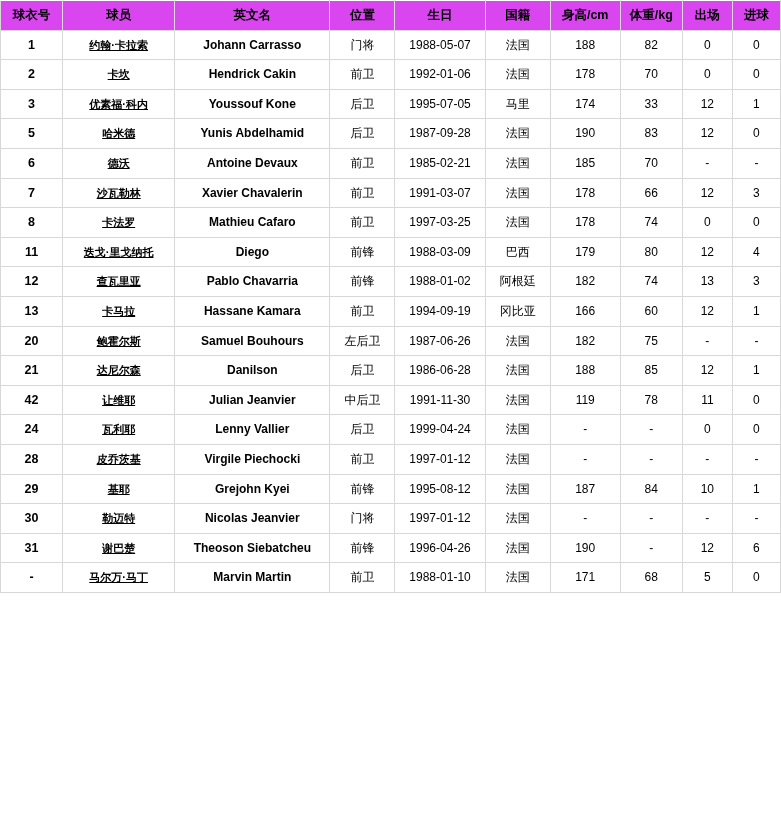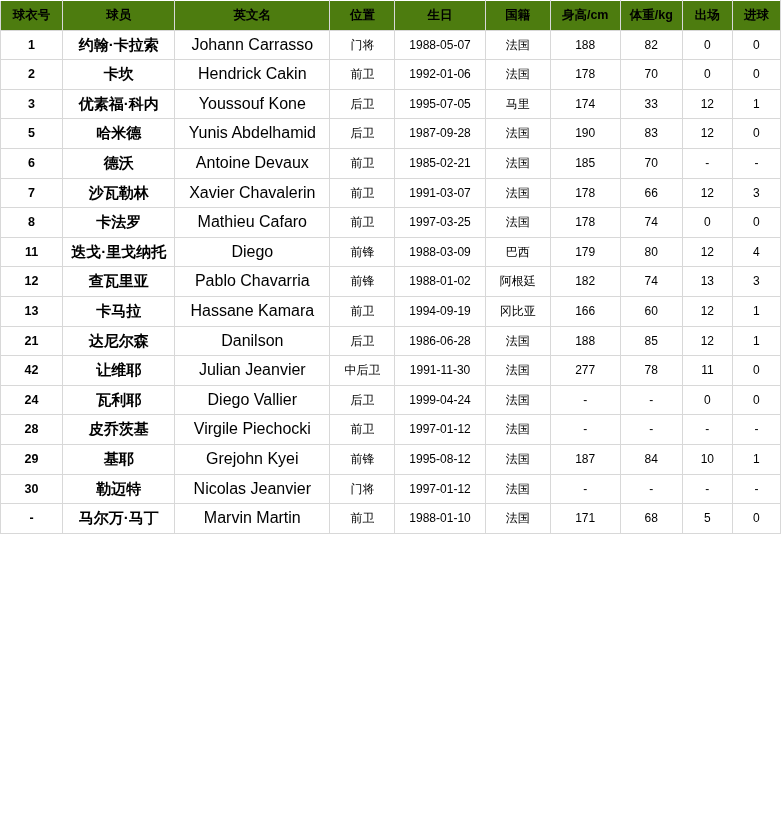--- a/index.html
+++ b/index.html
@@ -25,43 +25,45 @@
     border: 1px solid #d8d8d8;
     padding: 0;
     height: 28.6px;
     line-height: 28.6px;
     text-align: center;
     vertical-align: middle;
     overflow: hidden;
     white-space: nowrap;
   }
   table.roster thead th {
-    background: #4d7c0f;
+    background: #d946ef;
     font-weight: bold;
     font-size: 12.5px;
     border-top: 1px solid #ffffff;
     border-bottom: 1px solid #d8d8d8;
   }
   table.roster tbody td {
     background: #ffffff;
   }
   td.col-num, td.col-name, td.col-en {
     font-weight: bold;
   }
   td.col-en {
     font-weight: normal;
   }
   td.col-num {
     font-size: 12.5px;
   }
   td.col-name {
-    font-size: 15px;
+    font-size: 11px;
+    text-decoration: underline;
   }
   td.col-en {
-    font-size: 16px;
+    font-size: 12px;
+    font-weight: bold;
   }
   td.col-pos, td.col-birth, td.col-nat {
     font-size: 12px;
   }
   td.col-h, td.col-w, td.col-apps, td.col-goals {
     font-size: 12px;
   }
   tbody tr td.col-name,
   tbody tr td.col-num {
     font-weight: bold;
@@ -222,47 +224,59 @@
         <td class="col-en">Hassane Kamara</td>
         <td class="col-pos">前卫</td>
         <td class="col-birth">1994-09-19</td>
         <td class="col-nat">冈比亚</td>
         <td class="col-h">166</td>
         <td class="col-w">60</td>
         <td class="col-apps">12</td>
         <td class="col-goals">1</td>
       </tr>
       <tr>
+        <td class="col-num">20</td>
+        <td class="col-name">鲍霍尔斯</td>
+        <td class="col-en">Samuel Bouhours</td>
+        <td class="col-pos">左后卫</td>
+        <td class="col-birth">1987-06-26</td>
+        <td class="col-nat">法国</td>
+        <td class="col-h">182</td>
+        <td class="col-w">75</td>
+        <td class="col-apps">-</td>
+        <td class="col-goals">-</td>
+      </tr>
+      <tr>
         <td class="col-num">21</td>
         <td class="col-name">达尼尔森</td>
         <td class="col-en">Danilson</td>
         <td class="col-pos">后卫</td>
         <td class="col-birth">1986-06-28</td>
         <td class="col-nat">法国</td>
         <td class="col-h">188</td>
         <td class="col-w">85</td>
         <td class="col-apps">12</td>
         <td class="col-goals">1</td>
       </tr>
       <tr>
         <td class="col-num">42</td>
         <td class="col-name">让维耶</td>
         <td class="col-en">Julian Jeanvier</td>
         <td class="col-pos">中后卫</td>
         <td class="col-birth">1991-11-30</td>
         <td class="col-nat">法国</td>
-        <td class="col-h">277</td>
+        <td class="col-h">119</td>
         <td class="col-w">78</td>
         <td class="col-apps">11</td>
         <td class="col-goals">0</td>
       </tr>
       <tr>
         <td class="col-num">24</td>
         <td class="col-name">瓦利耶</td>
-        <td class="col-en">Diego Vallier</td>
+        <td class="col-en">Lenny Vallier</td>
         <td class="col-pos">后卫</td>
         <td class="col-birth">1999-04-24</td>
         <td class="col-nat">法国</td>
         <td class="col-h">-</td>
         <td class="col-w">-</td>
         <td class="col-apps">0</td>
         <td class="col-goals">0</td>
       </tr>
       <tr>
         <td class="col-num">28</td>
@@ -294,20 +308,32 @@
         <td class="col-en">Nicolas Jeanvier</td>
         <td class="col-pos">门将</td>
         <td class="col-birth">1997-01-12</td>
         <td class="col-nat">法国</td>
         <td class="col-h">-</td>
         <td class="col-w">-</td>
         <td class="col-apps">-</td>
         <td class="col-goals">-</td>
       </tr>
       <tr>
+        <td class="col-num">31</td>
+        <td class="col-name">谢巴楚</td>
+        <td class="col-en">Theoson Siebatcheu</td>
+        <td class="col-pos">前锋</td>
+        <td class="col-birth">1996-04-26</td>
+        <td class="col-nat">法国</td>
+        <td class="col-h">190</td>
+        <td class="col-w">-</td>
+        <td class="col-apps">12</td>
+        <td class="col-goals">6</td>
+      </tr>
+      <tr>
         <td class="col-num">-</td>
         <td class="col-name">马尔万·马丁</td>
         <td class="col-en">Marvin Martin</td>
         <td class="col-pos">前卫</td>
         <td class="col-birth">1988-01-10</td>
         <td class="col-nat">法国</td>
         <td class="col-h">171</td>
         <td class="col-w">68</td>
         <td class="col-apps">5</td>
         <td class="col-goals">0</td>

